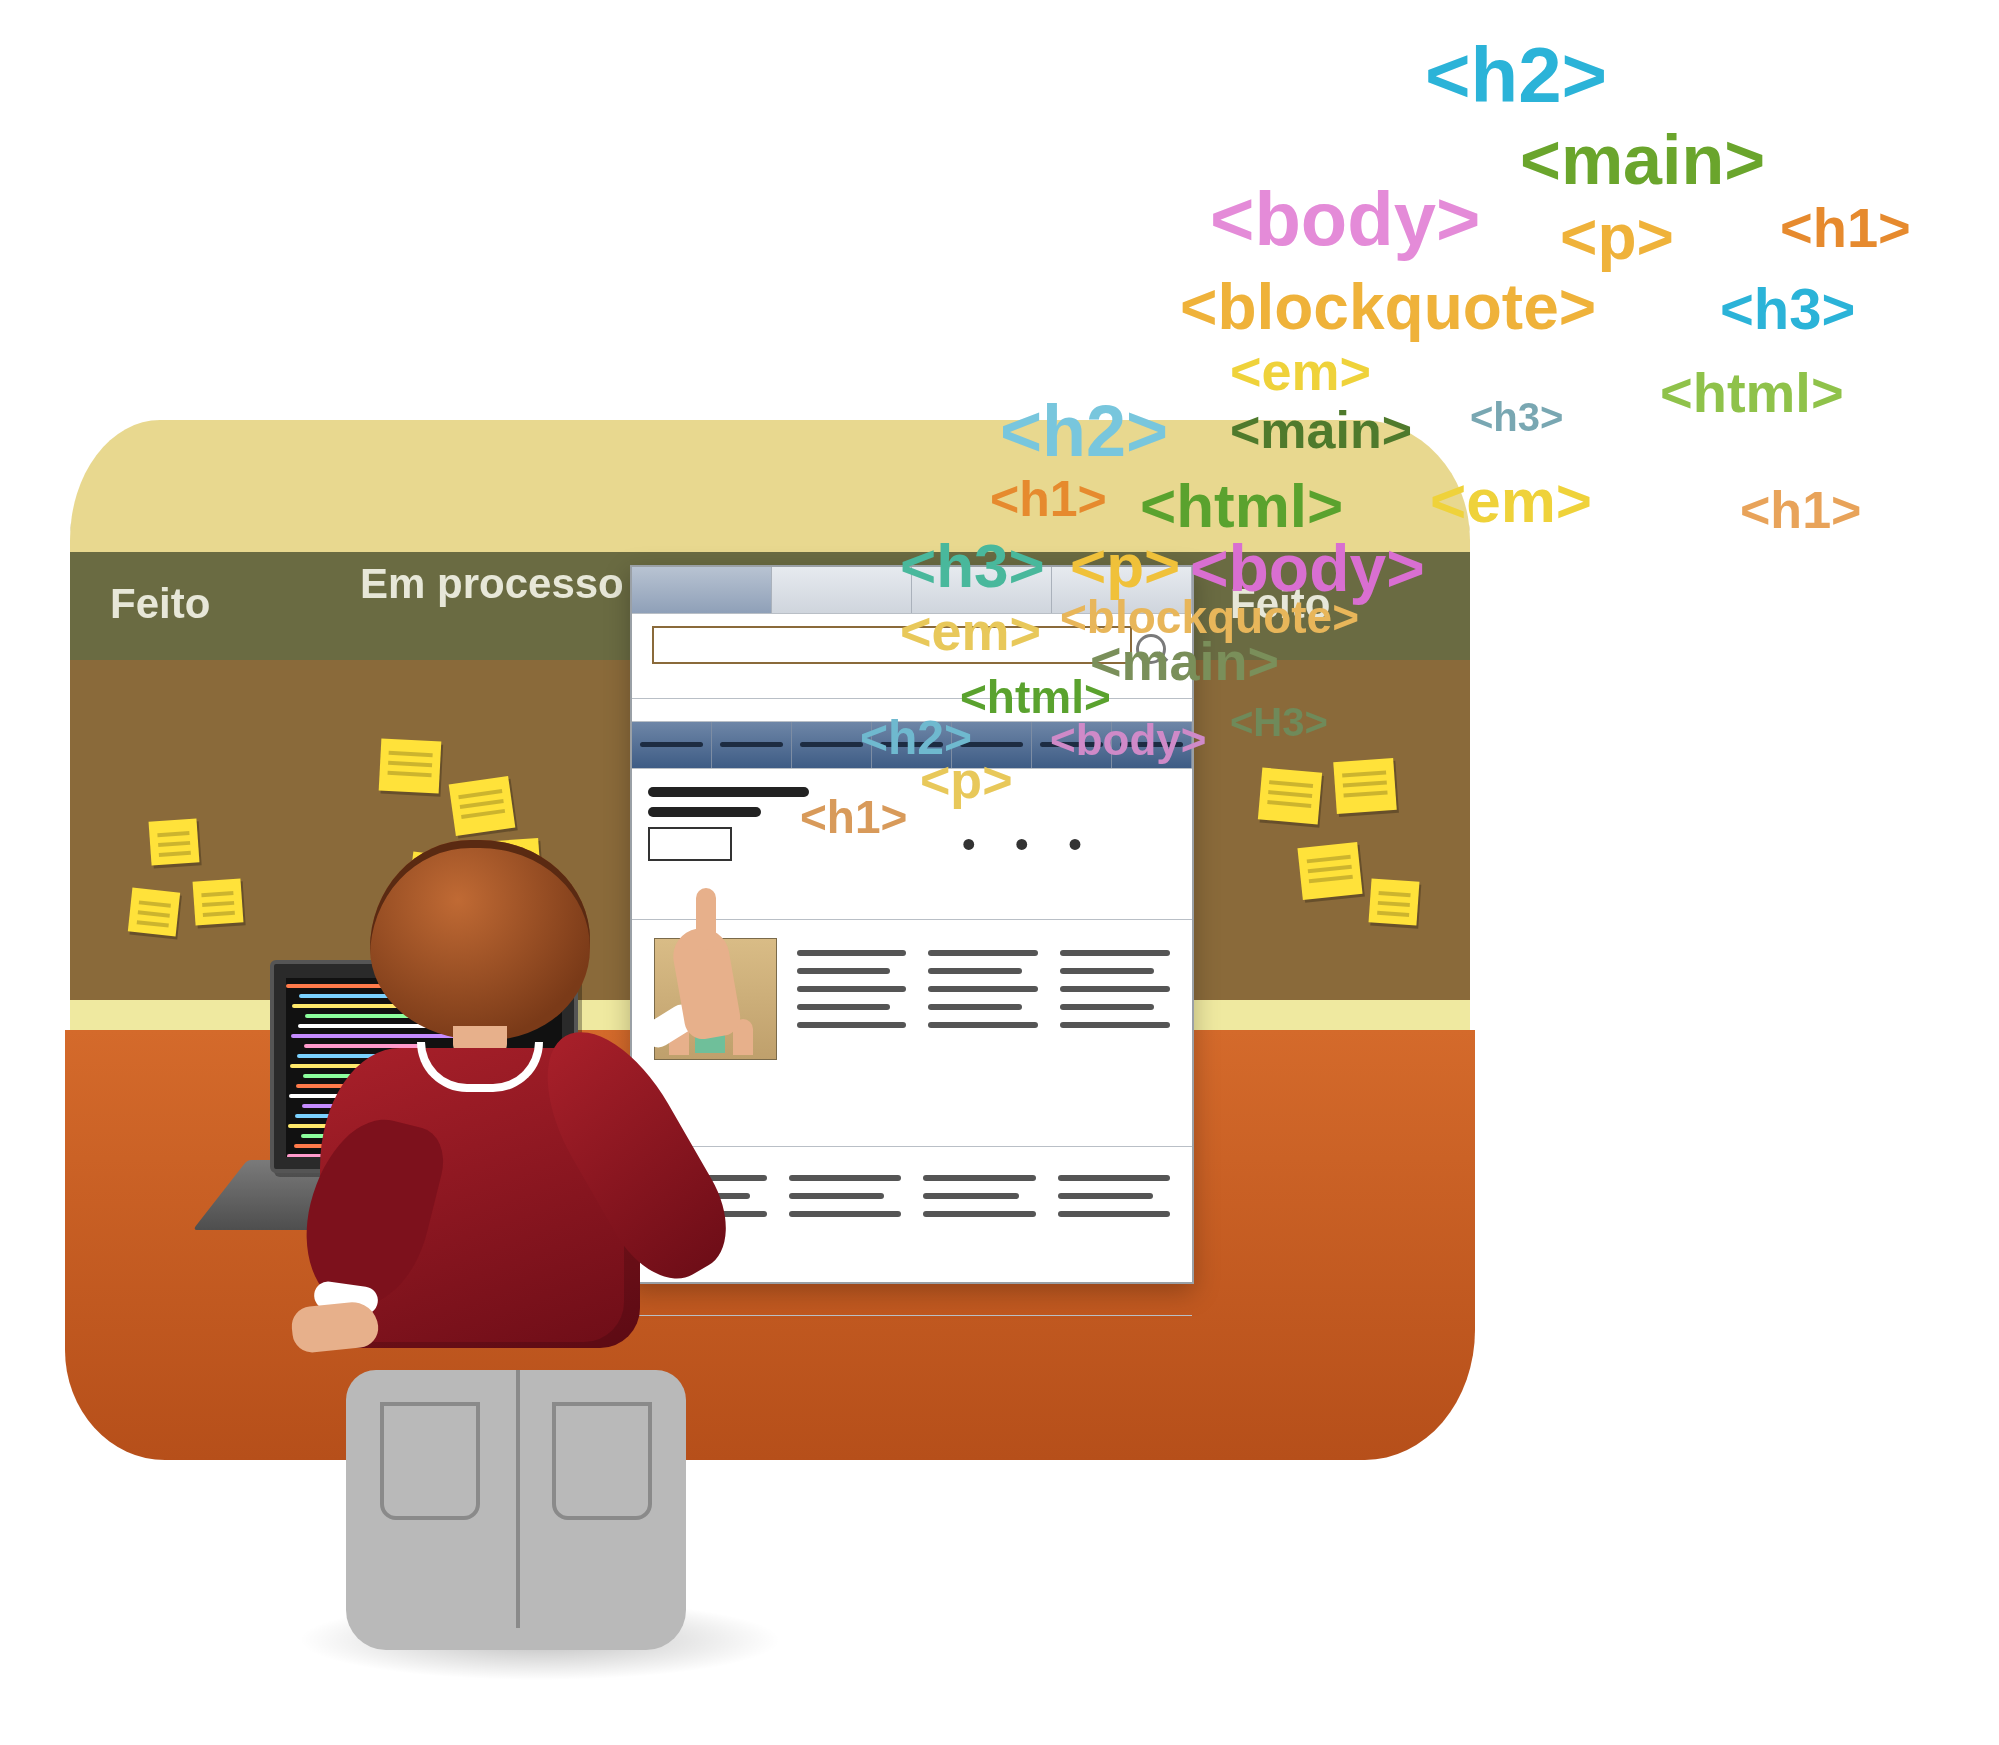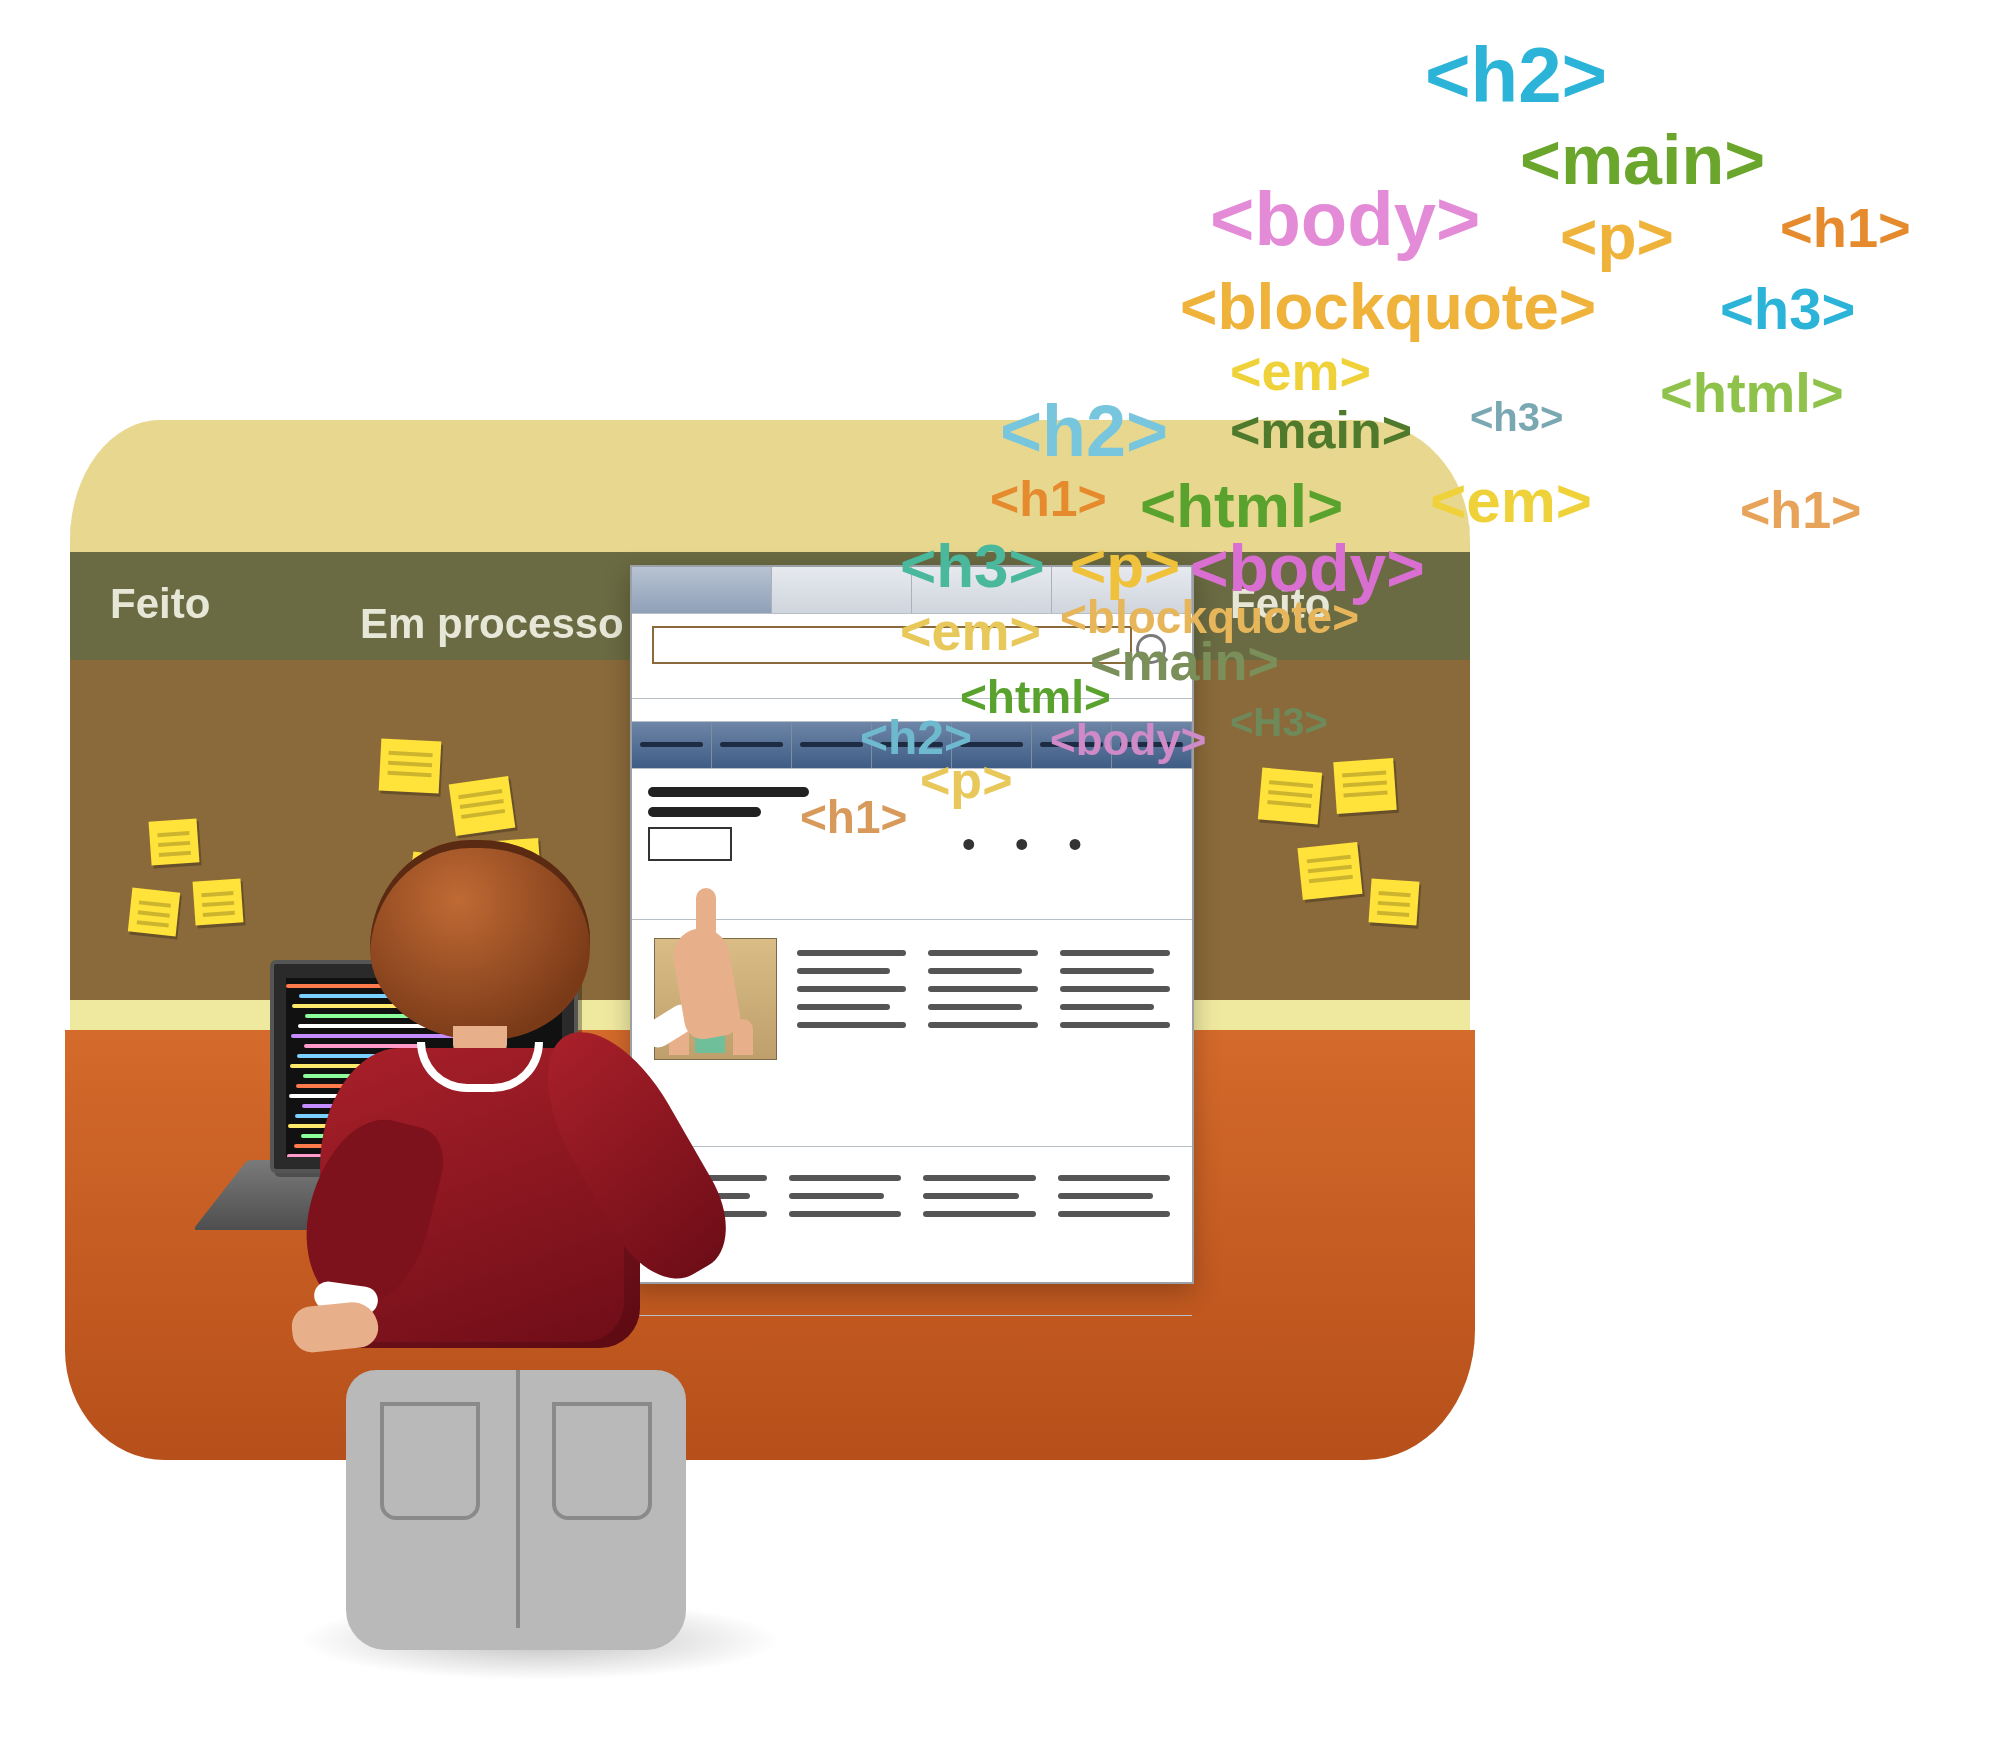--- a/index.html
+++ b/index.html
@@ -80,21 +80,21 @@
 
 <div class="stage">
 
   <div class="wall"></div>
   <div class="bar"></div>
   <div class="shelf"></div>
   <div class="deskedge"></div>
   <div class="desk"></div>
 
   <div class="klabel" style="left:110px;top:580px">Feito</div>
-  <div class="klabel" style="left:360px;top:600px">Em processo</div>
+  <div class="klabel" style="left:360px;top:560px">Em processo</div>
   <div class="klabel" style="left:1230px;top:580px">Feito</div>
 
   <div class="note s" style="left:150px;top:820px"></div>
   <div class="note s" style="left:130px;top:890px;transform:rotate(6deg)"></div>
   <div class="note s" style="left:194px;top:880px"></div>
   <div class="note" style="left:380px;top:740px;transform:rotate(3deg)"></div>
   <div class="note" style="left:452px;top:780px;transform:rotate(-8deg)"></div>
   <div class="note" style="left:410px;top:855px;transform:rotate(7deg)"></div>
   <div class="note" style="left:480px;top:840px"></div>
   <div class="note" style="left:1260px;top:770px;transform:rotate(5deg)"></div>

